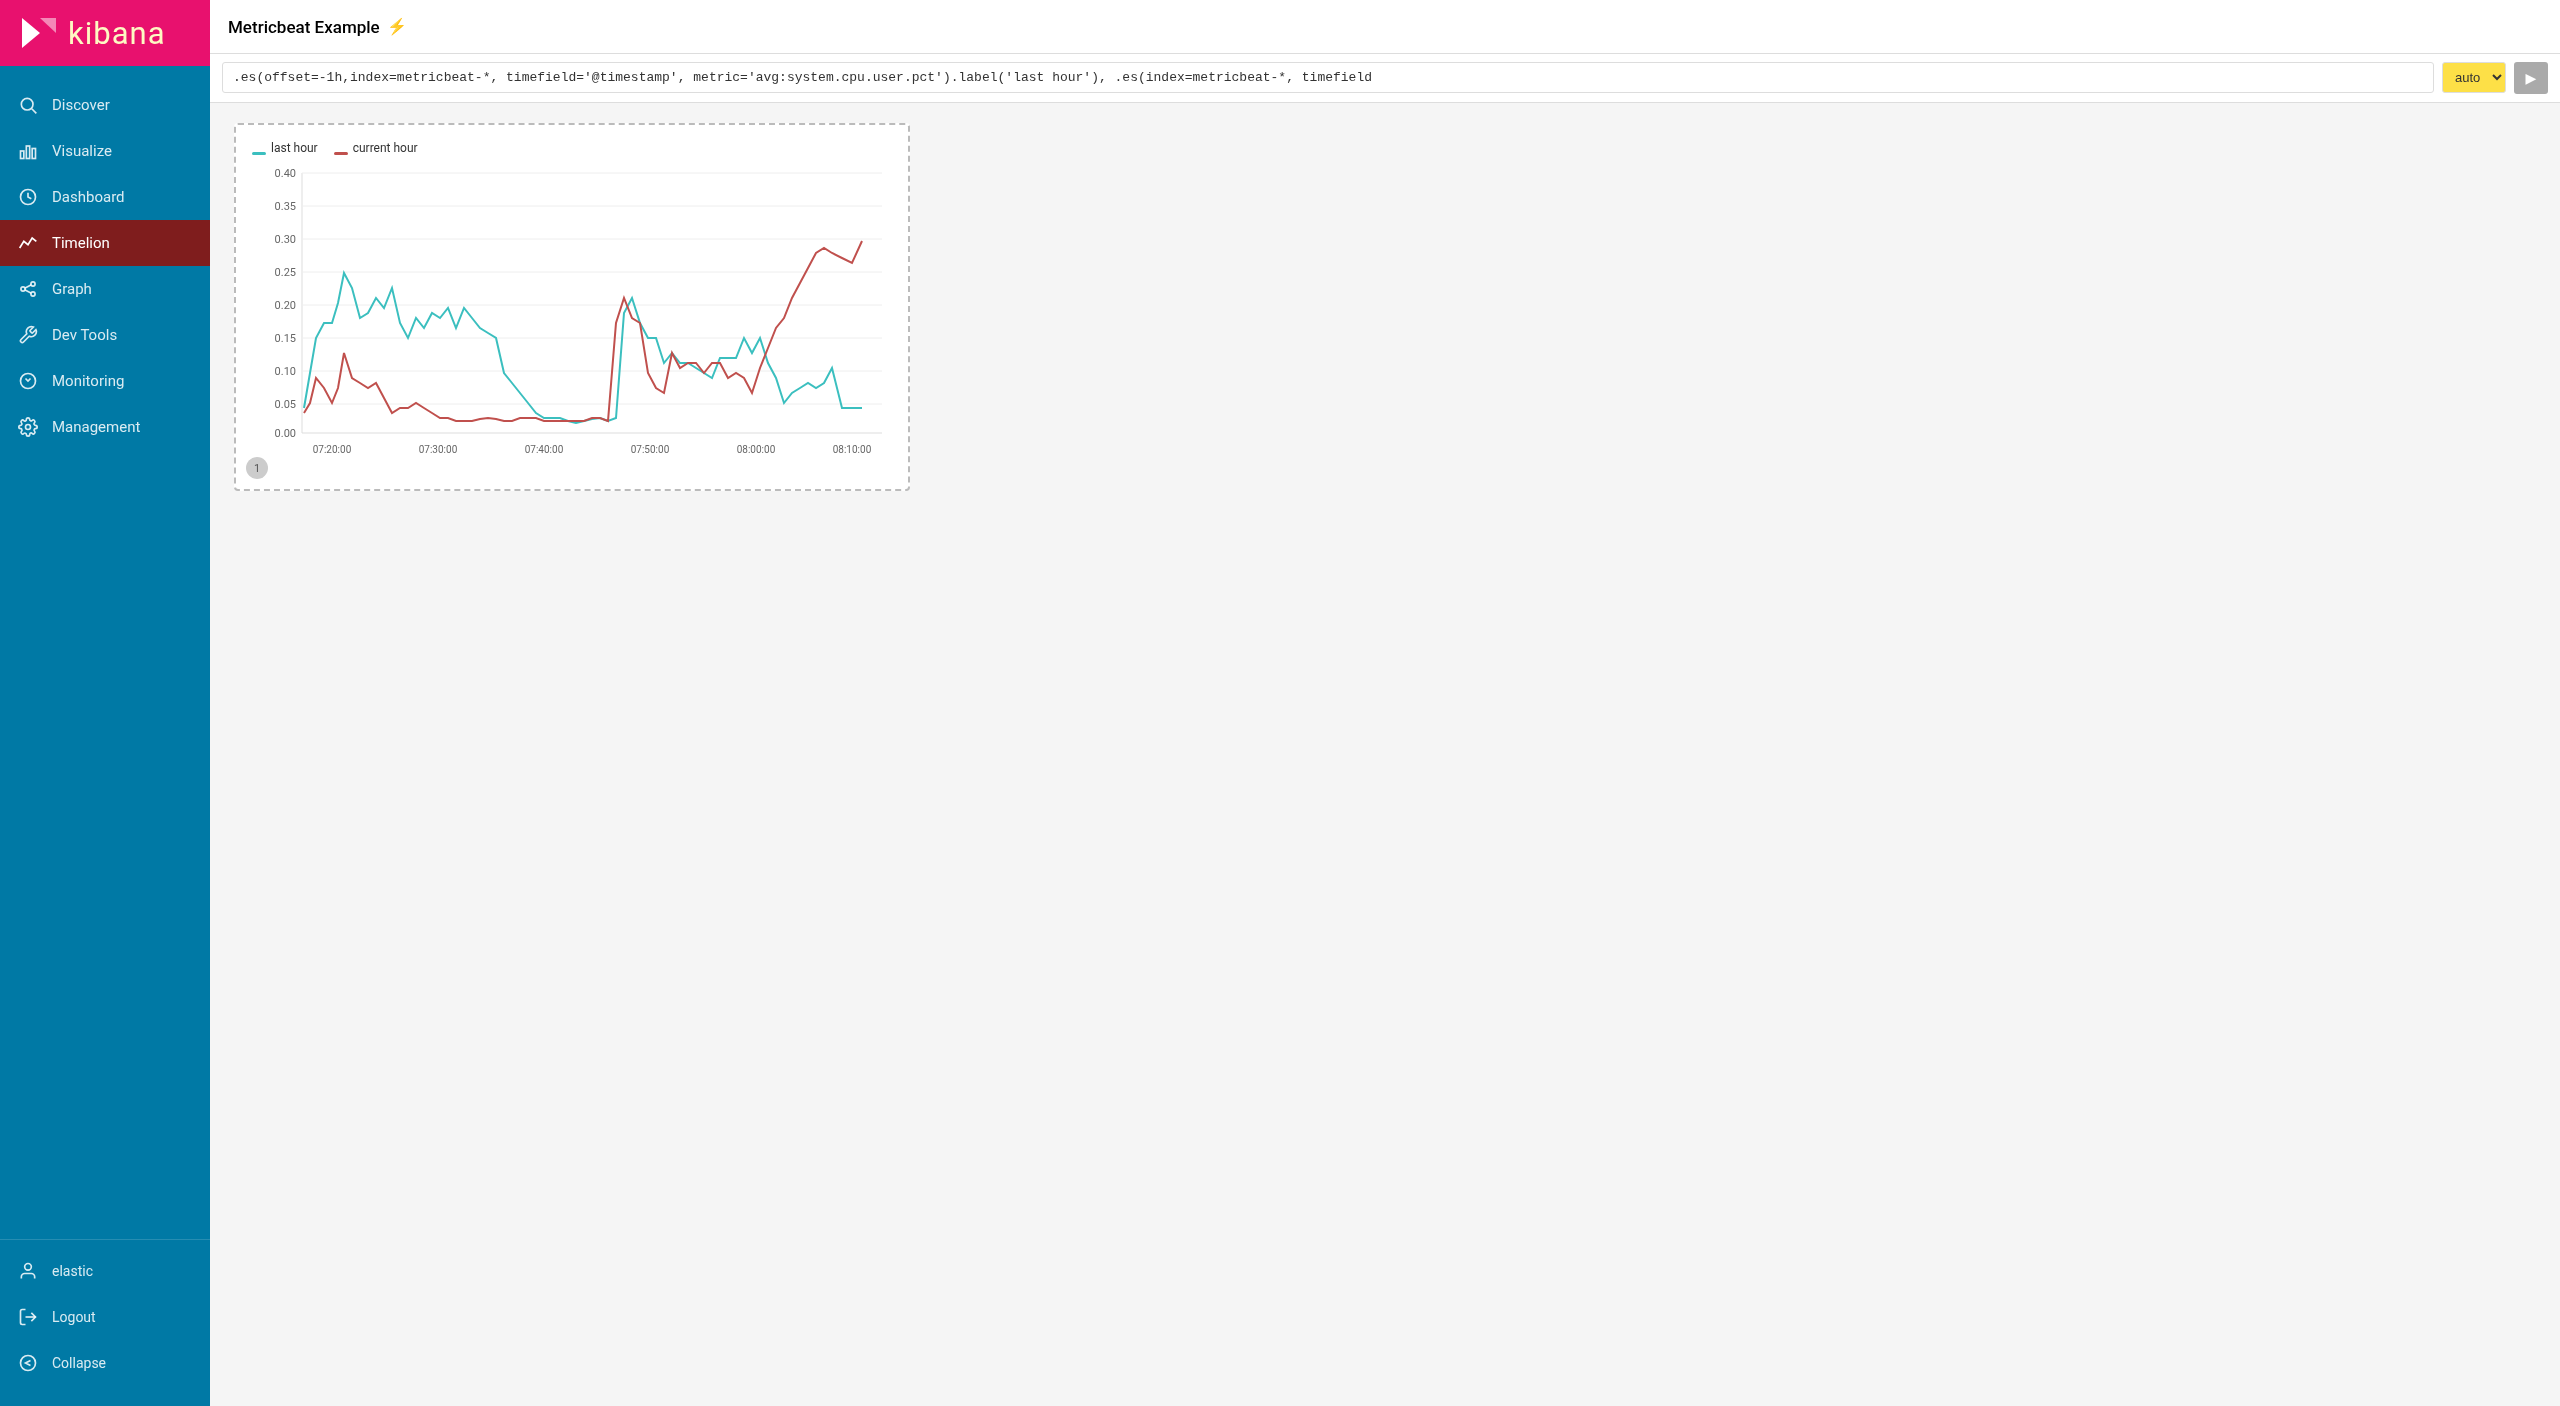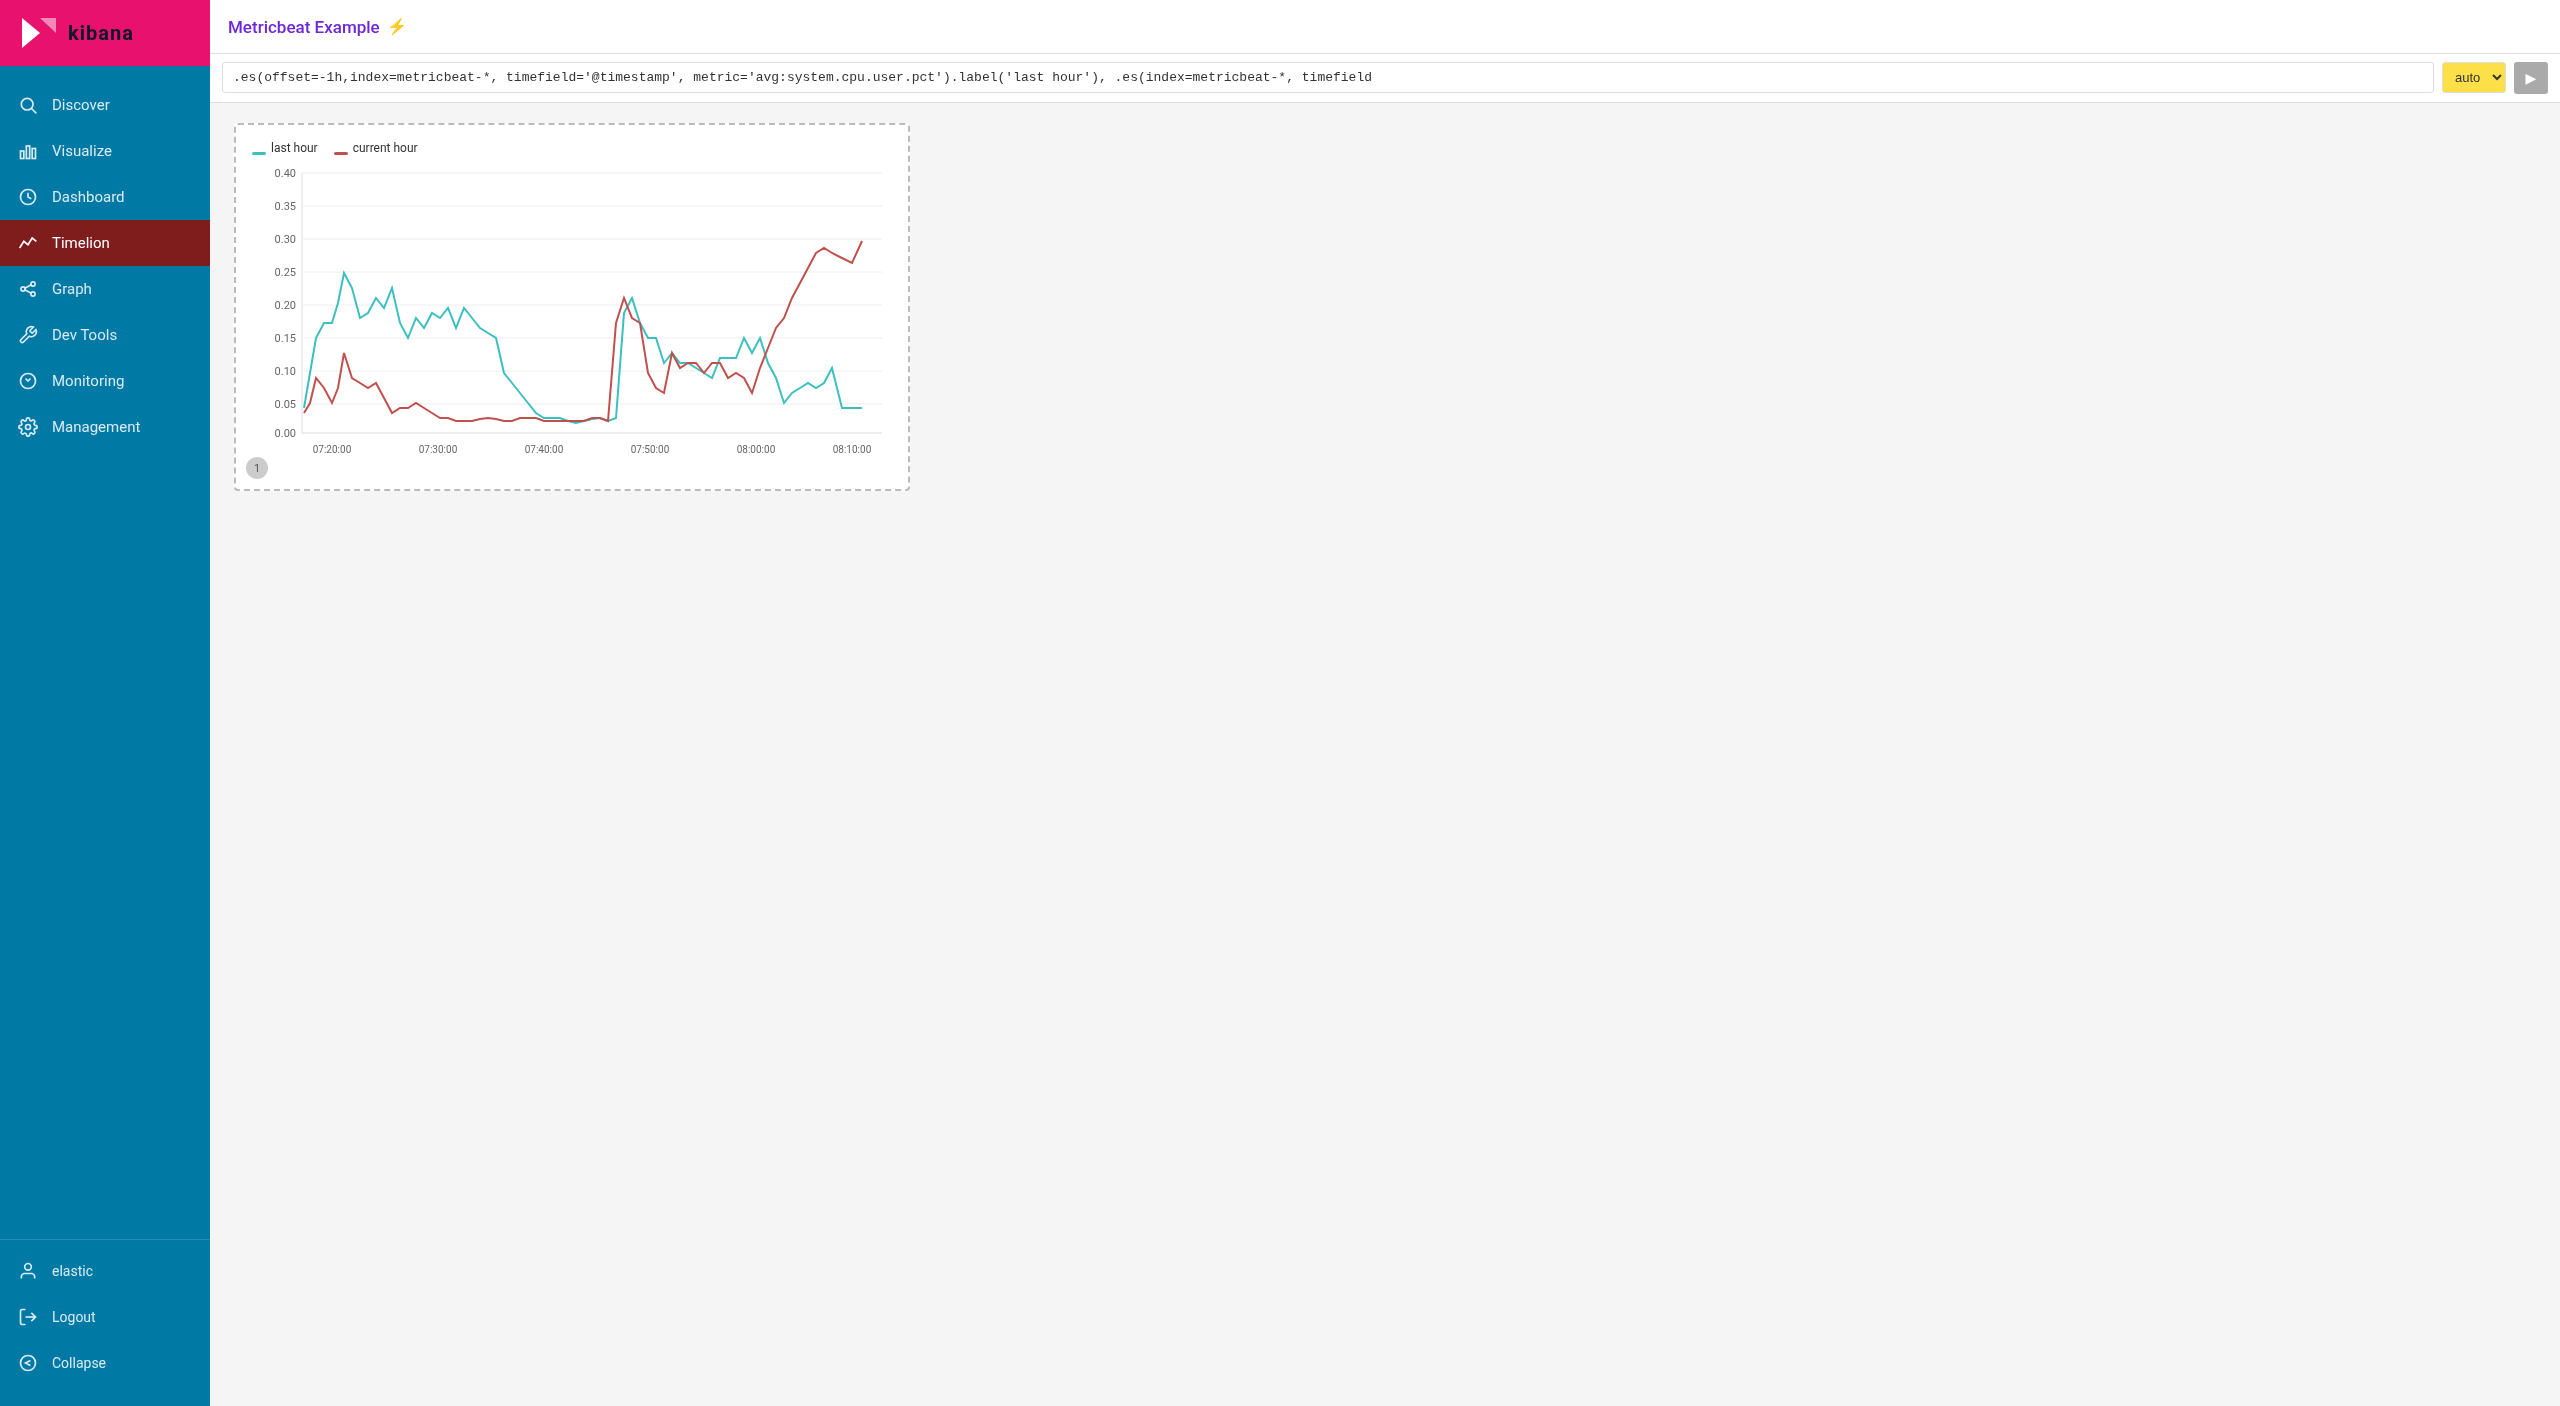--- a/index.html
+++ b/index.html
@@ -19,23 +19,23 @@
       padding: 14px 18px;
       display: flex;
       align-items: center;
       gap: 12px;
     }
     #logo-icon {
       width: 38px;
       height: 38px;
     }
     #logo-text {
-      color: #0f172a;
-      font-size: 20px;
-      font-weight: 700;
+      color: #fef9c3;
+      font-size: 31px;
+      font-weight: 400;
       letter-spacing: 1px;
     }
     .nav-items {
       flex: 1;
       padding-top: 16px;
     }
     .nav-item {
       display: flex;
       align-items: center;
       gap: 14px;
@@ -74,21 +74,21 @@
     }
     #page-title-area {
       display: flex;
       align-items: center;
       gap: 8px;
       margin-right: auto;
     }
     #page-title {
       font-size: 17px;
       font-weight: 500;
-      color: #6d28d9;
+      color: #000000;
     }
     #lightning-icon {
       color: #e8a020;
       font-size: 16px;
     }
     .topbar-actions {
       display: flex;
       align-items: center;
       gap: 2px;
     }

